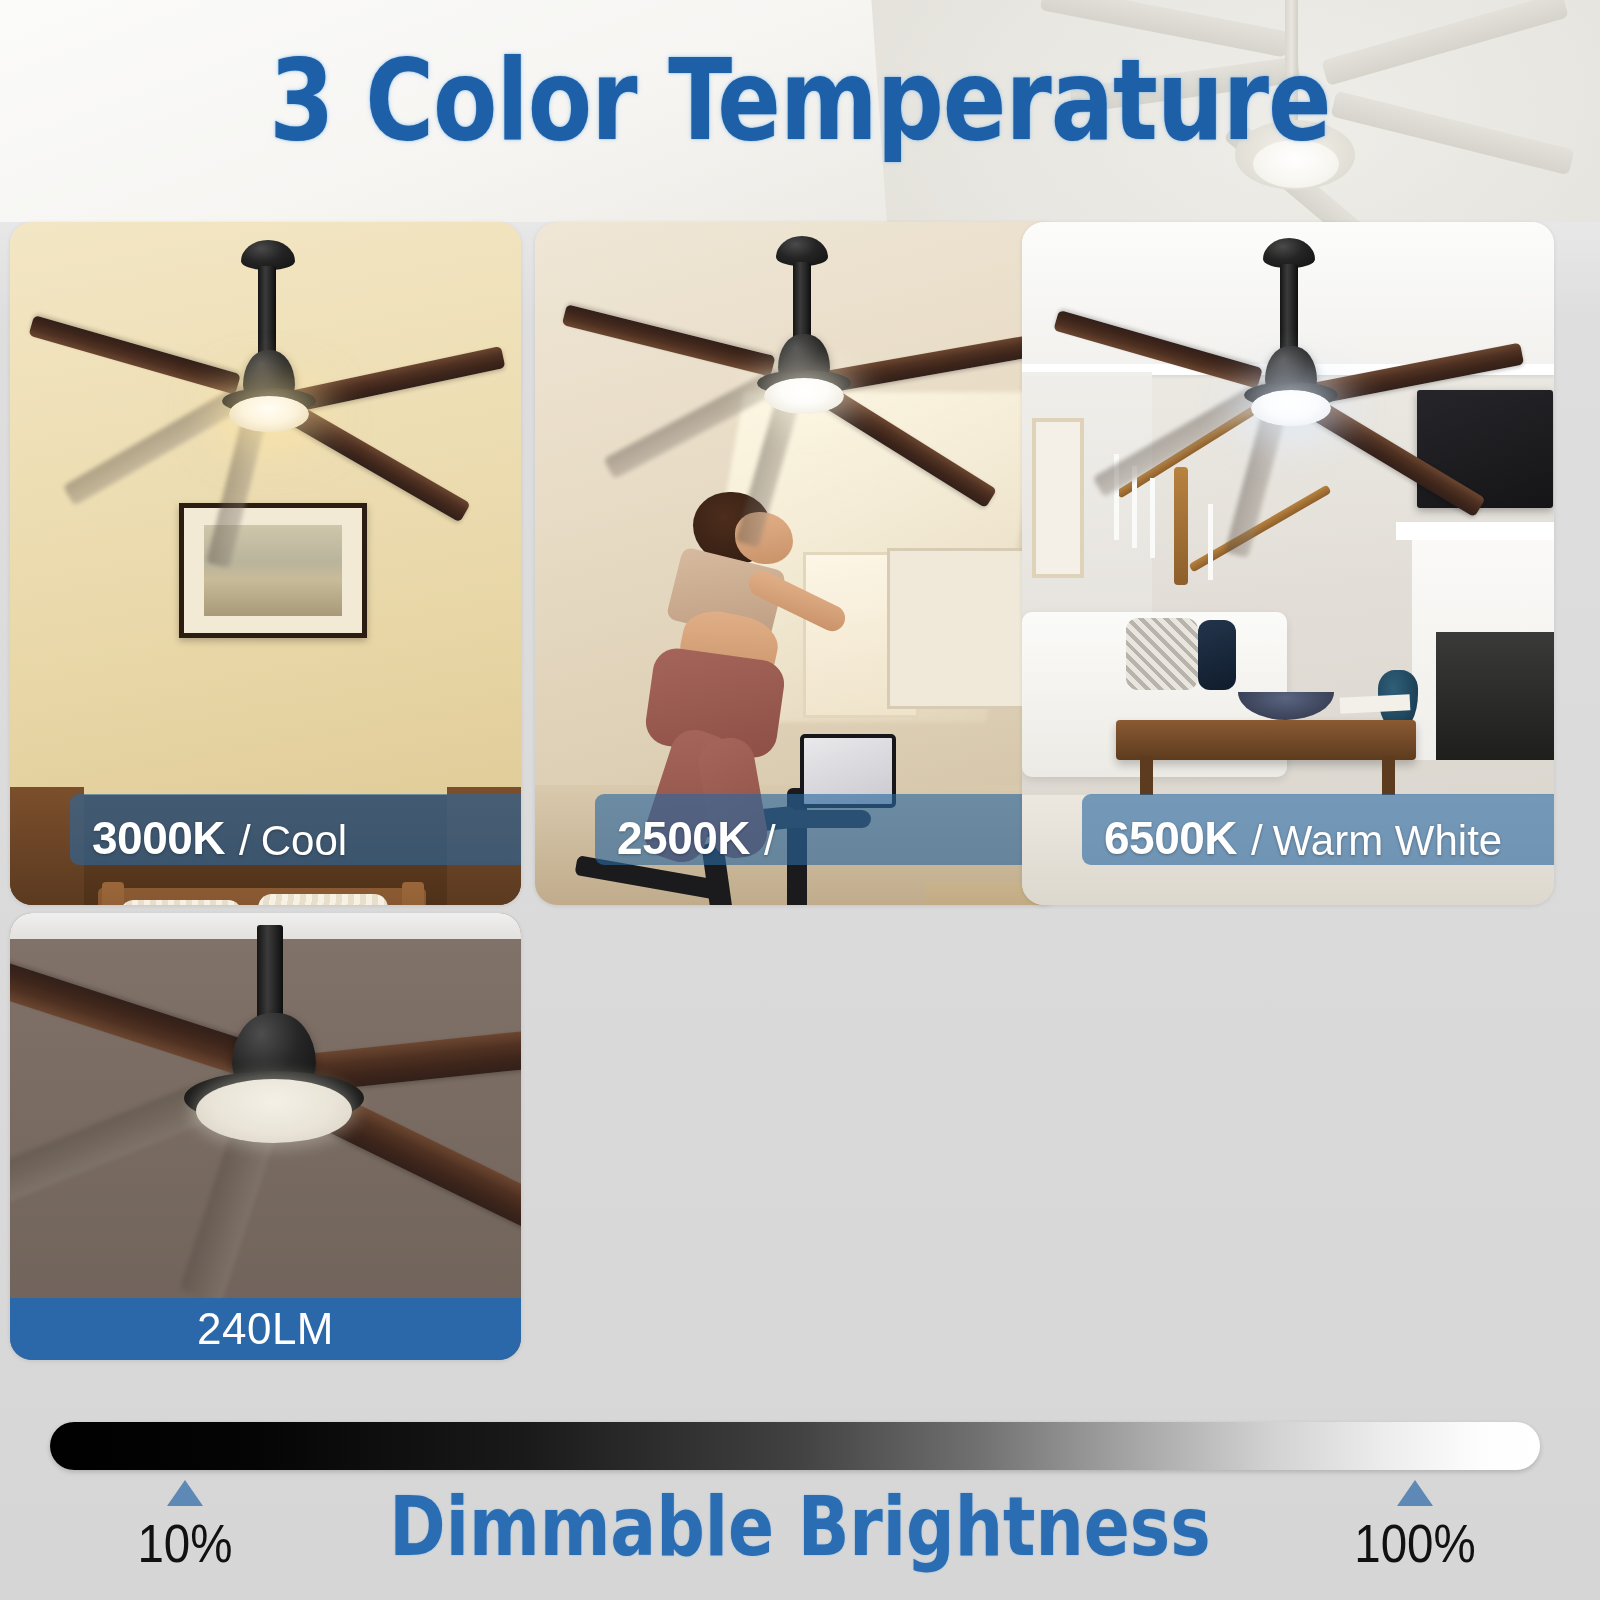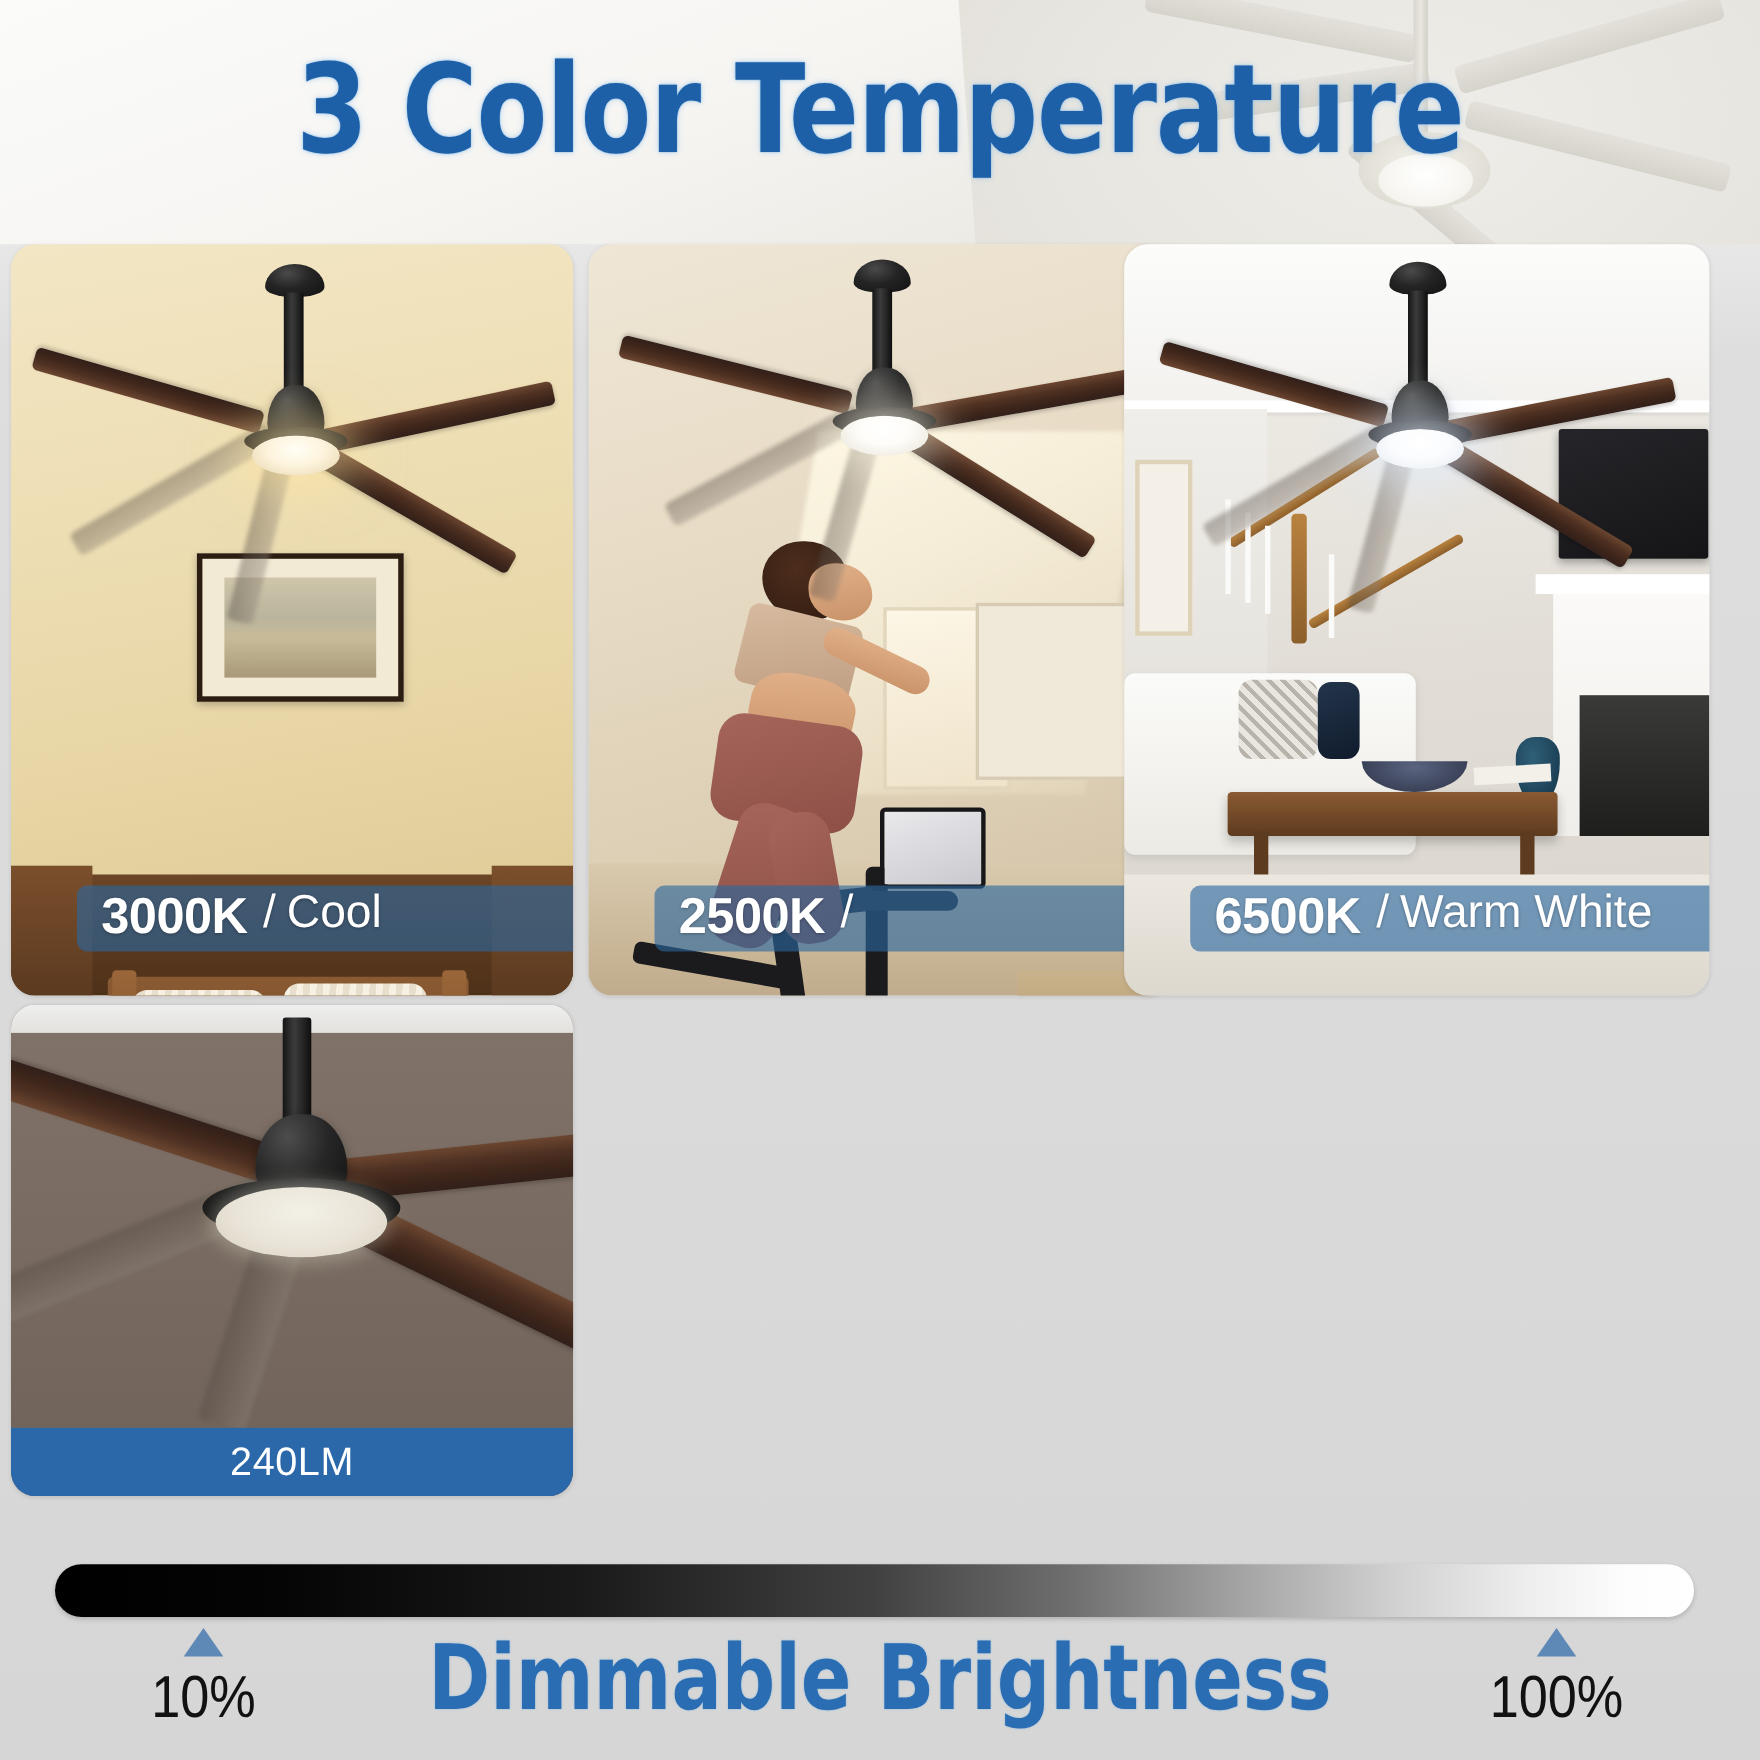--- a/index.html
+++ b/index.html
@@ -151,33 +151,33 @@
 
   
   .cu{position:absolute;inset:0;}
   .cu.dim{background:linear-gradient(180deg,#81736a 0%,#7b6d63 35%,#6f625a 100%);}
   .cu.mid{background:linear-gradient(180deg,#a79488 0%,#9b8679 38%,#8d7a6e 100%);}
   .cu.bright{background:linear-gradient(180deg,#e4ded7 0%,#ddd4ca 38%,#cfc4b8 100%);}
   .cu-ceiling{position:absolute;left:0;right:0;top:0;height:26px;
     background:linear-gradient(180deg,#efefef,#e3e1de);}
 
   
-  .cap-k{position:absolute;left:60px;right:-130px;bottom:40px;height:60px;border-radius:9px;
+  .cap-k{position:absolute;left:60px;right:-130px;bottom:40px;height:71px;border-radius:9px;
     background:rgba(42,104,160,.62);
-    display:flex;align-items:flex-start;padding-left:22px;box-sizing:border-box;
+    display:flex;align-items:flex-end;padding-left:22px;box-sizing:border-box;
     white-space:nowrap;overflow:visible;}
   .cap-k .k{font-size:46px;font-weight:700;color:#ffffff;letter-spacing:-.5px;
     text-shadow:0 1px 3px rgba(0,0,0,.30);}
   .cap-k .sep{font-size:42px;font-weight:400;color:#ffffff;margin:0 10px 0 14px;
     text-shadow:0 1px 3px rgba(0,0,0,.30);}
   .cap-k .w{font-size:42px;font-weight:400;color:#ffffff;
     text-shadow:0 1px 3px rgba(0,0,0,.30);}
   .cap-lm{position:absolute;left:0;right:0;bottom:0;height:62px;
     background:#2a68a9;display:flex;align-items:center;justify-content:center;}
-  .cap-lm span{font-size:36px;color:#ffffff;letter-spacing:.5px;}
+  .cap-lm span{font-size:44px;color:#ffffff;letter-spacing:.5px;}
 
   
   .slider{position:absolute;left:50px;top:1422px;width:1490px;height:48px;border-radius:24px;
     background:linear-gradient(90deg,#000 0%,#050505 14%,#1a1a1a 32%,#414141 50%,#6f6f6f 62%,
       #a7a7a7 73%,#d2d2d2 82%,#eeeeee 90%,#fdfdfd 96%,#ffffff 100%);
     box-shadow:0 2px 5px rgba(0,0,0,.18);}
   .tri{position:absolute;width:0;height:0;border-left:18px solid transparent;
     border-right:18px solid transparent;border-bottom:26px solid #5e88b5;}
   .pct{position:absolute;font-size:54px;color:#111;white-space:nowrap;
     transform:scaleX(.88);transform-origin:50% 50%;}

